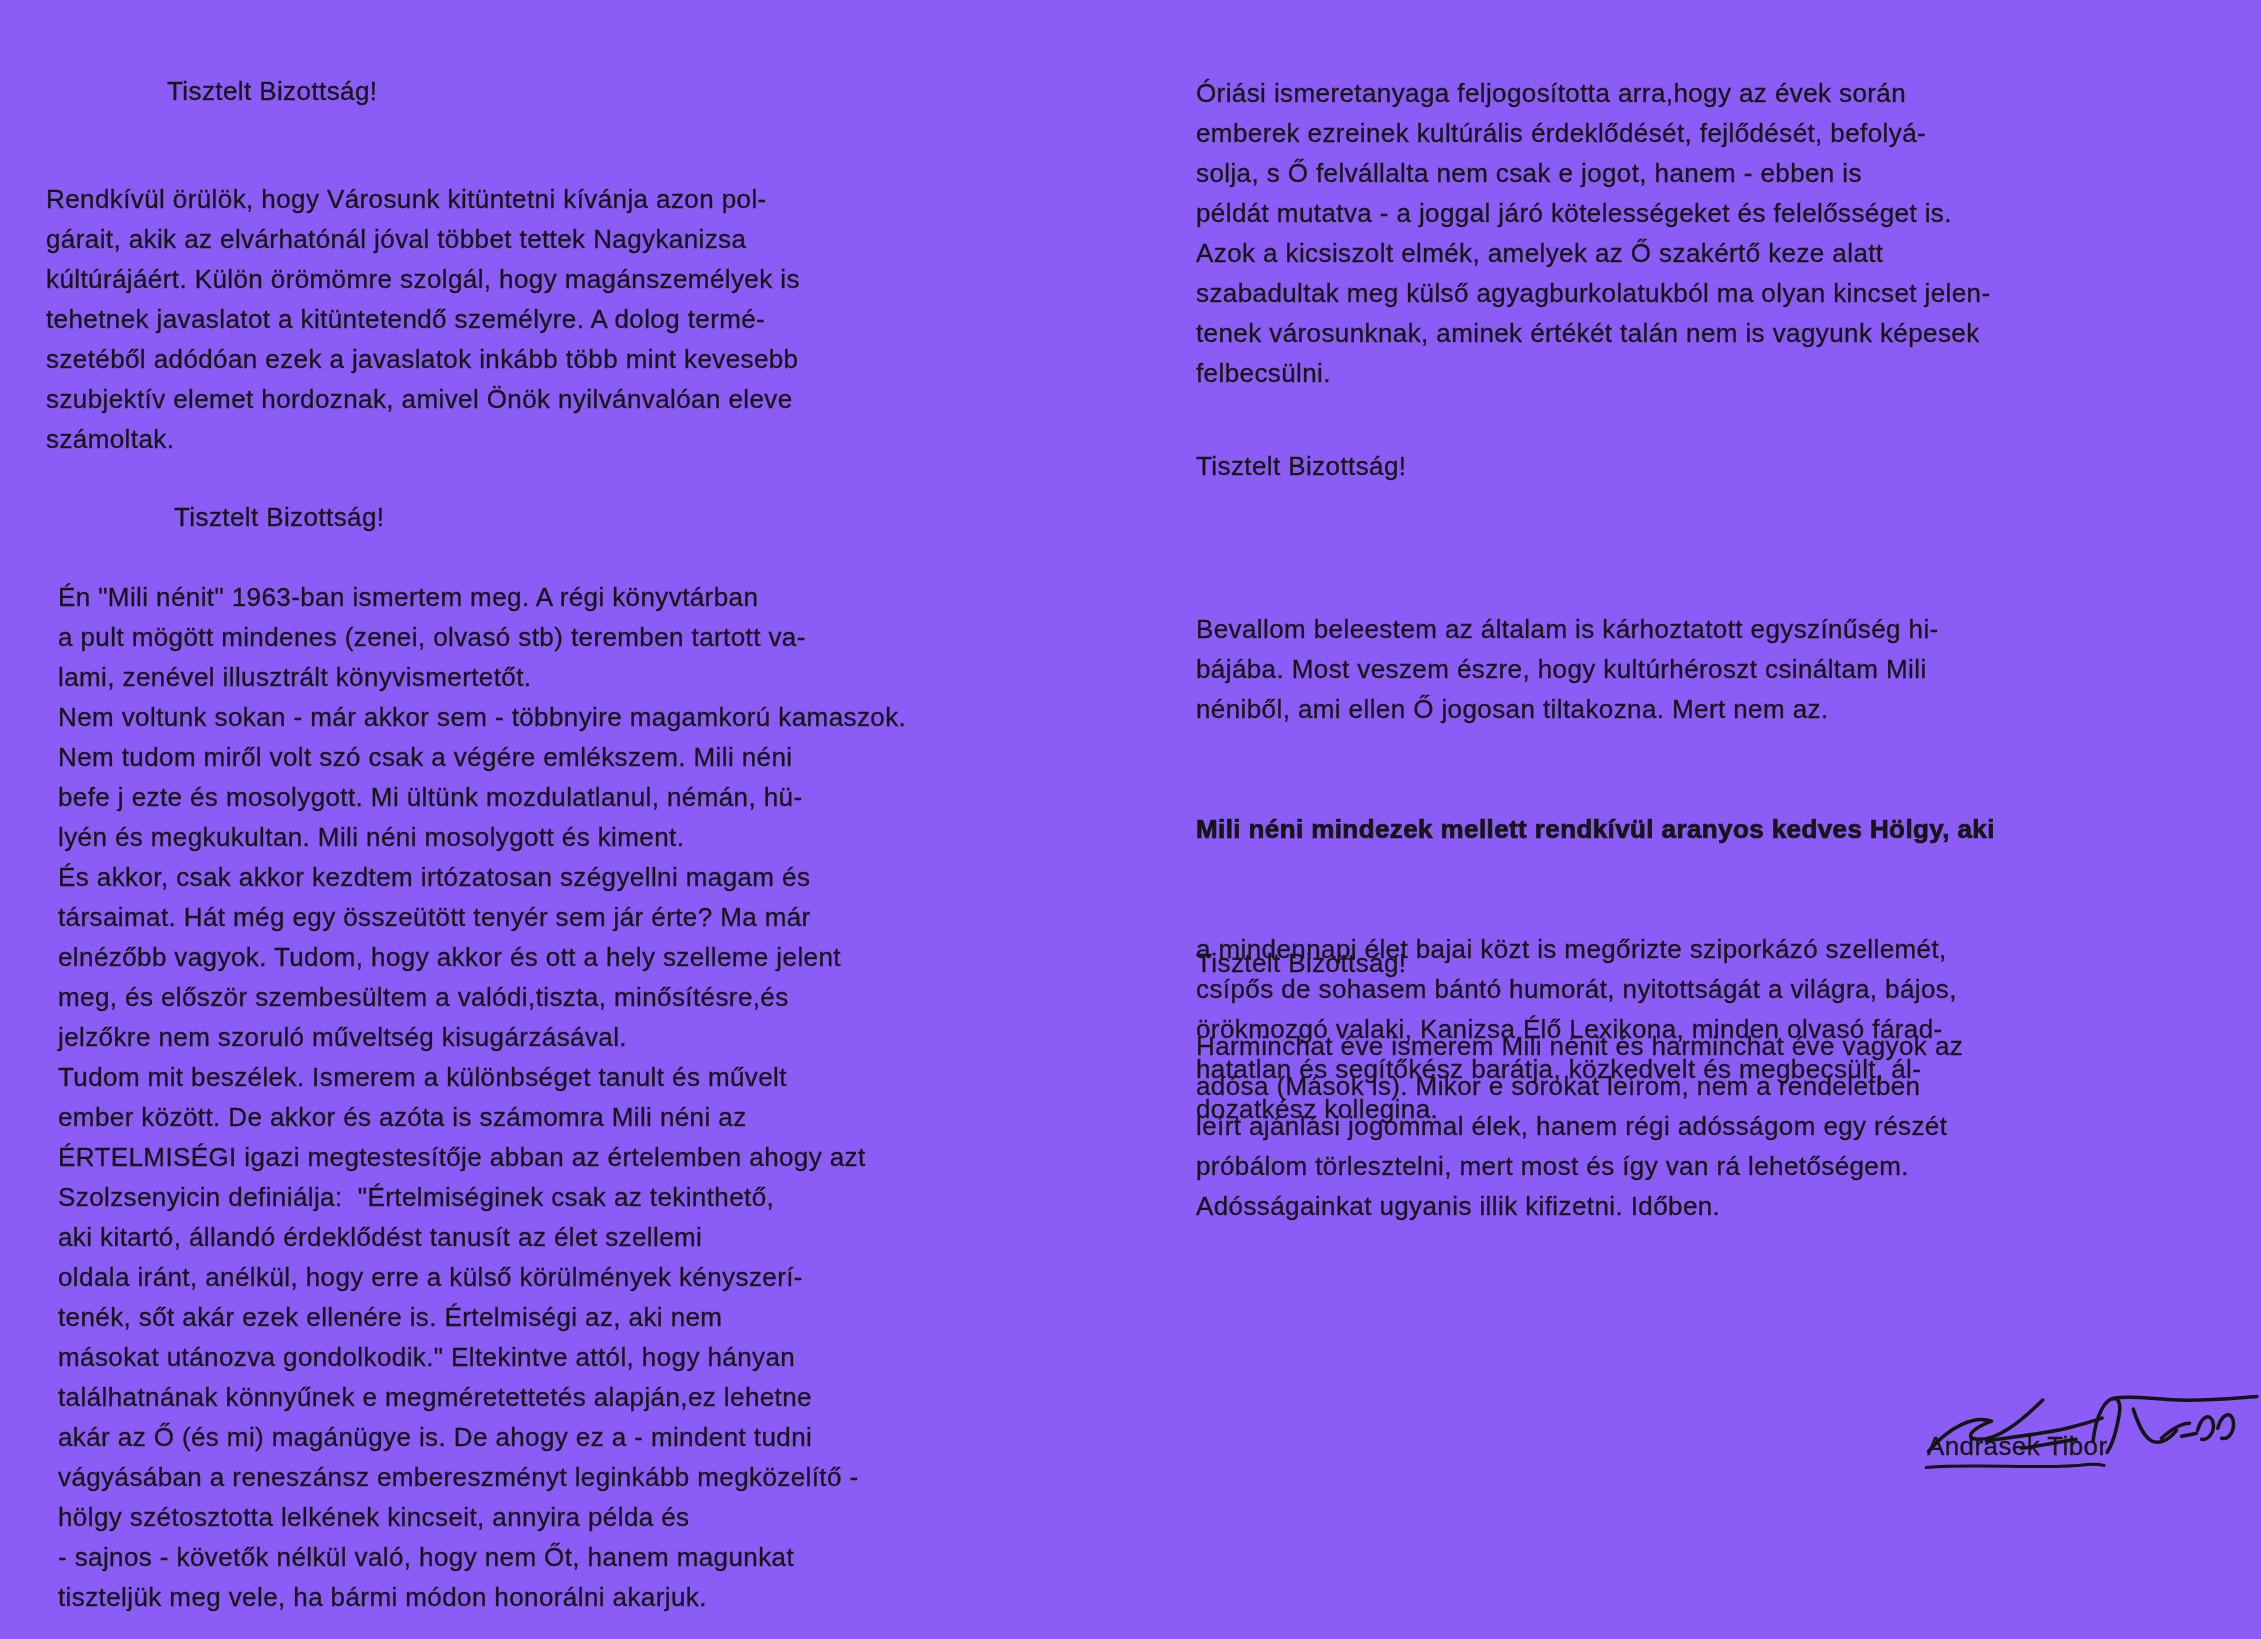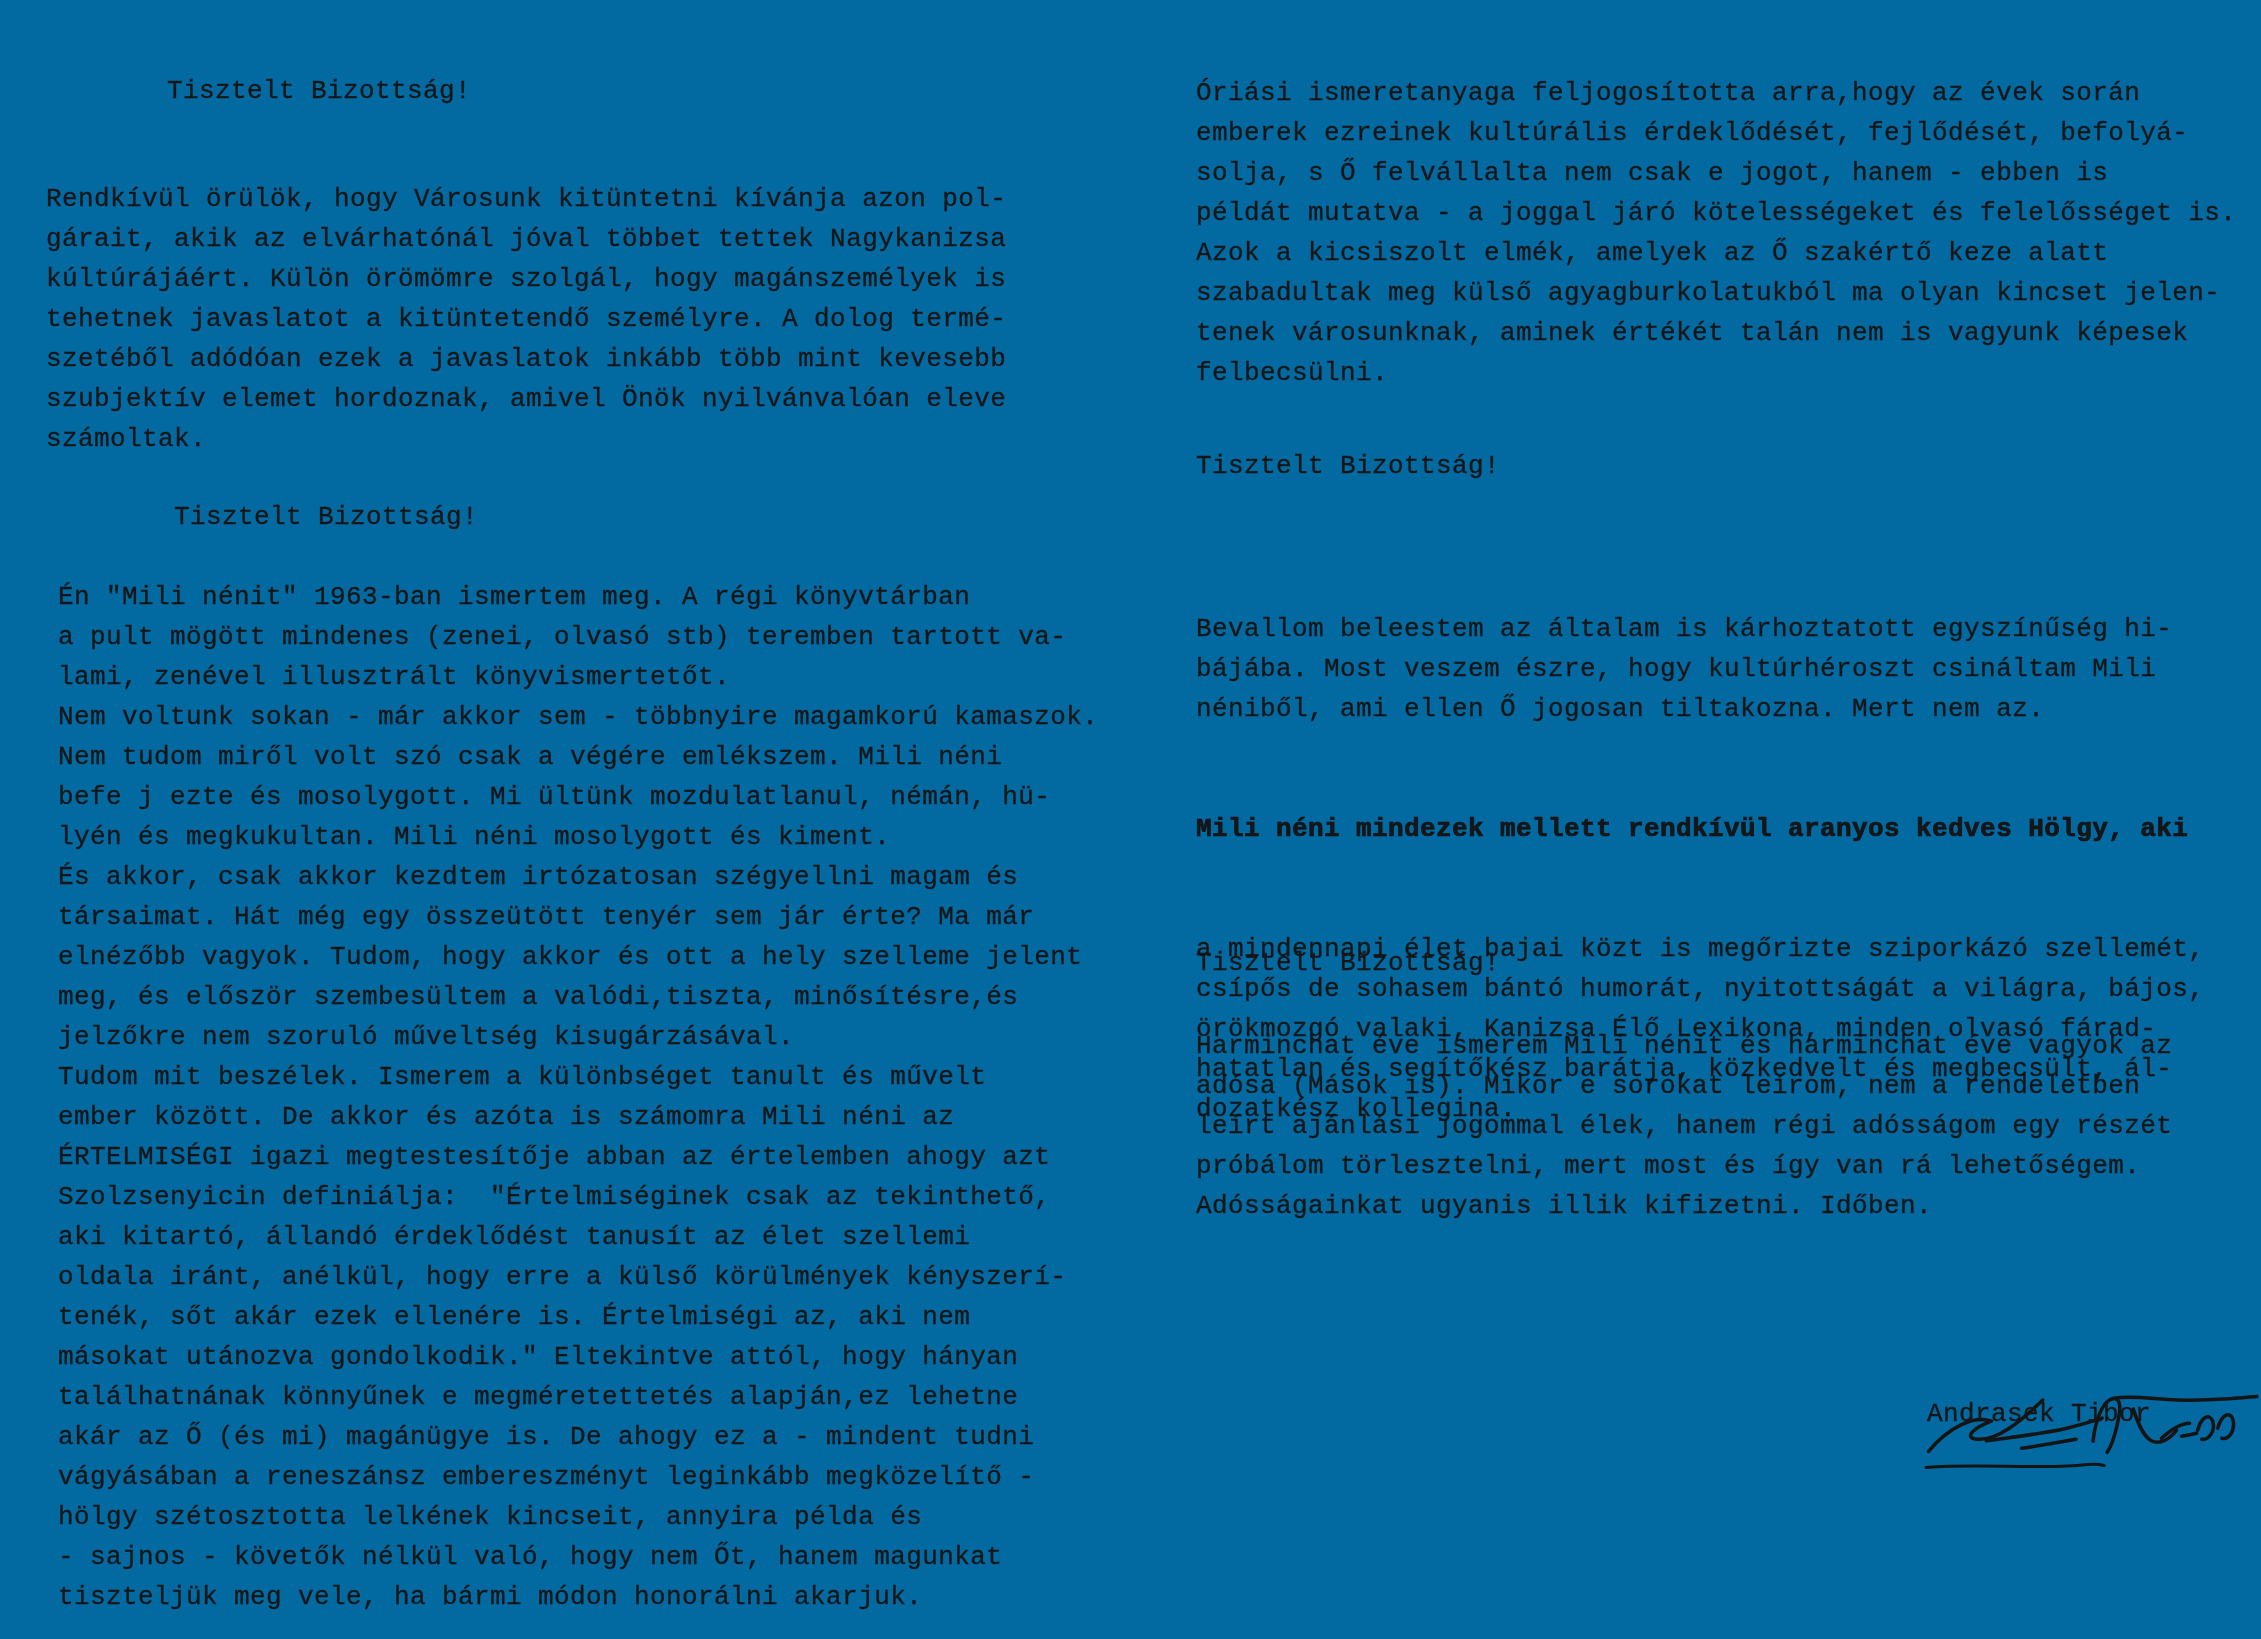--- a/index.html
+++ b/index.html
@@ -4,23 +4,23 @@
 <style>
   html, body {
     margin: 0;
     padding: 0;
     background: #e9e9e7;
   }
   .page {
     position: relative;
     width: 2261px;
     height: 1640px;
-    background: #0369a1;
+    background: #8b5cf6;
     overflow: hidden;
-    font-family: Liberation Mono, monospace;
+    font-family: Liberation Sans, sans-serif;
     font-size: 26px;
     line-height: 40px;
     letter-spacing: 0.4px;
     color: #161616;
     -webkit-text-stroke: 0.3px #161616;
   }
   .block {
     position: absolute;
     white-space: pre-wrap;
     width: 1091px;
@@ -39,21 +39,21 @@
   .signature-svg {
     position: absolute;
     left: 1915px;
     top: 1392px;
     width: 349px;
     height: 88px;
   }
   .signature-name {
     position: absolute;
     left: 1927px;
-    top: 1394px;
+    top: 1426px;
     white-space: pre;
   }
 </style>
 </head>
 <body>
 
 <div class="page">
 
   <div class="heading" style="left:167px; top:71px;">Tisztelt Bizottság!</div>
 

